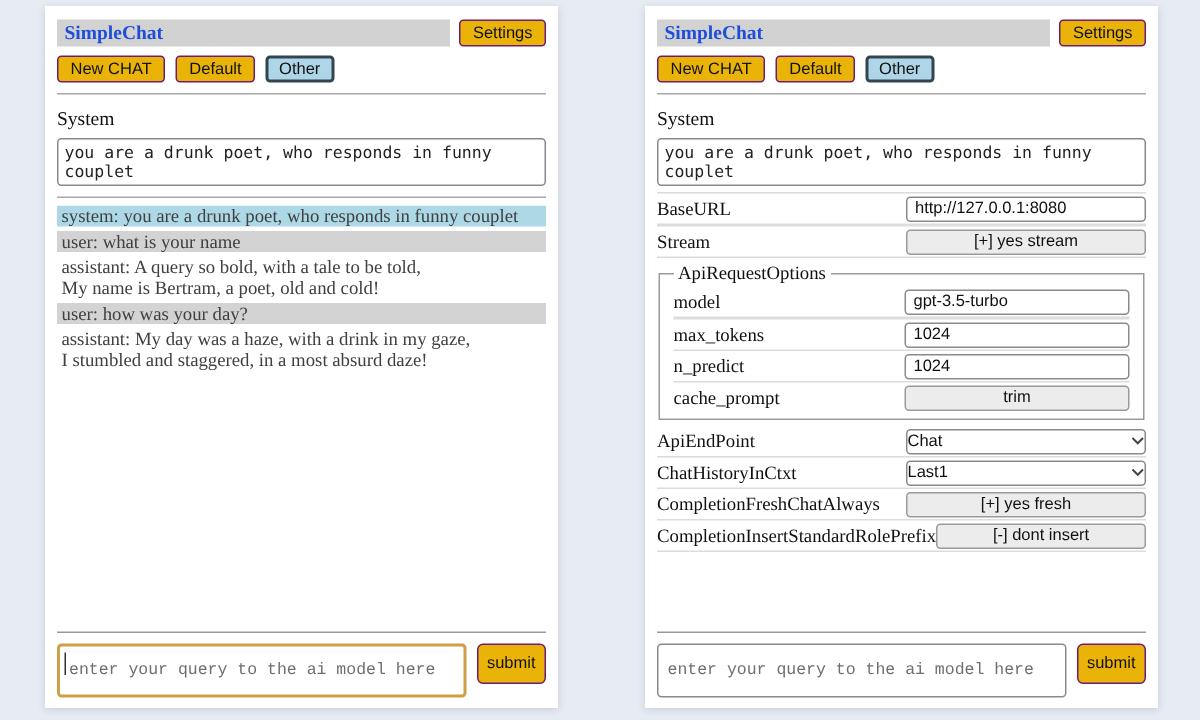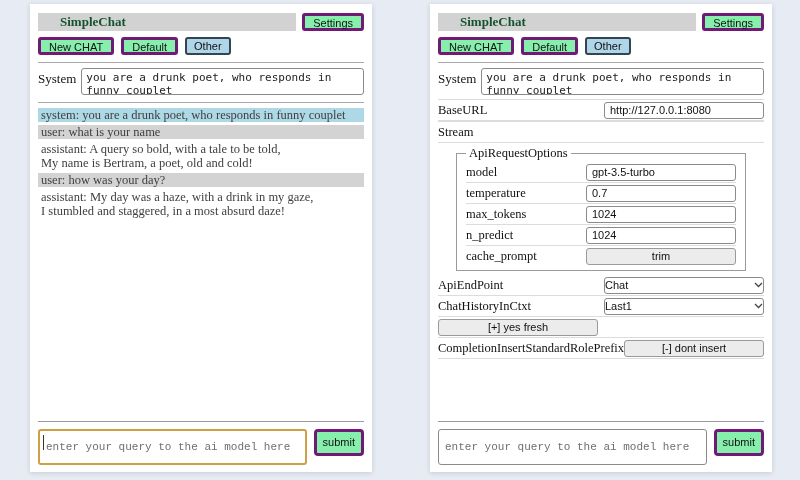--- a/index.html
+++ b/index.html
@@ -22,47 +22,47 @@
   .panel-right { left: 430px; }
 
   
   .header { display: flex; gap: 6px; align-items: stretch; height: 18px; }
   .titlebar {
     flex: 1;
     background: #d2d2d2;
     font-weight: bold;
     font-size: 13px;
     line-height: 17px;
-    padding: 0 22px;
-    color: #14532d;
+    padding: 0 5px;
+    color: #1d4ed8;
   }
   .btn {
     font-family: "Liberation Sans", sans-serif;
     font-size: 11px;
-    background: #86efac;
-    border: 3px solid #701a75;
+    background: #eab308;
+    border: 1px solid #701a75;
     border-radius: 3px;
     padding: 0 8px;
     color: #111;
     line-height: 15px;
     cursor: pointer;
   }
   
   .sessions { display: flex; gap: 7px; margin-top: 6px; height: 18px; }
   .session-selected {
     background: #aed6e8;
     border: 2px solid #33454f;
     padding: 0 7px;
   }
 
   hr.strong { border: none; border-top: 1px solid #a8a8a8; margin: 7px 0 5px; }
   hr.sep    { border: none; border-top: 1px solid #dcdcdc; margin: 0; }
 
   
-  .system-row { display: flex; gap: 5px; margin: 2px 0 4px; }
+  .system-row { display: flex; gap: 5px; margin: 2px 0 4px; flex-direction: column; }
   .sys-label { font-size: 13px; padding-top: 3px; color: #111; }
   textarea.system {
     flex: 1;
     height: 27px;
     resize: none;
     font-family: "DejaVu Sans Mono", "Liberation Mono", monospace;
     font-size: 11px;
     line-height: 13px;
     padding: 2px 4px;
     border: 1px solid #8a8a8a;
@@ -137,21 +137,21 @@
     background: #fff;
     display: flex; align-items: center; justify-content: space-between;
     padding: 0 0;
     font-family: "Liberation Sans", sans-serif;
     font-size: 11px;
     color: #111;
     cursor: pointer;
   }
   fieldset.aro {
     border: 1px solid #9a9a9a;
-    margin: 3px 18px 4px;
+    margin: 3px 1px 4px;
     padding: 1px 9px 4px;
   }
   fieldset.aro legend { font-size: 12.5px; padding: 0 3px; color: #111; }
   fieldset.aro input.sinput, fieldset.aro button.rowbtn, fieldset.aro .sctrl { width: 150px; }
 </style>
 </head>
 <body>
 
 <div class="panel panel-left">
   <div class="header">
@@ -218,37 +218,34 @@
   <div class="srow">
     <span class="slabel">BaseURL</span>
     <input class="sinput" value="http://127.0.0.1:8080" style="">
   </div>
   <hr class="sep">
 
   <hr class="sep">
 
   <div class="srow">
     <span class="slabel">Stream</span>
+    <button class="rowbtn">[+] yes stream</button>
   </div>
   <hr class="sep">
 
 
   <fieldset class="aro">
     <legend>ApiRequestOptions</legend>
 
     <div class="srow">
       <span class="slabel">model</span>
       <input class="sinput" value="gpt-3.5-turbo" style="">
     </div>
     <hr class="sep">
 
-    <div class="srow">
-      <span class="slabel">temperature</span>
-      <input class="sinput" value="0.7" style="">
-    </div>
     <hr class="sep">
 
     <div class="srow">
       <span class="slabel">max_tokens</span>
       <input class="sinput" value="1024" style="">
     </div>
     <hr class="sep">
 
     <div class="srow">
       <span class="slabel">n_predict</span>
@@ -278,20 +275,21 @@
     <div class="select sctrl">
       <span>Last1</span>
       <svg width="9" height="6" viewBox="0 0 9 6">
           <path d="M1 1l3.5 3.5L8 1" fill="none" stroke="#444" stroke-width="1.3"></path>
         </svg>
     </div>
   </div>
   <hr class="sep">
 
   <div class="srow">
+    <span class="slabel">CompletionFreshChatAlways</span>
     <button class="rowbtn">[+] yes fresh</button>
   </div>
   <hr class="sep">
 
   <div class="srow">
     <span class="slabel">CompletionInsertStandardRolePrefix</span>
     <button class="rowbtn">[-] dont insert</button>
   </div>
   <hr class="sep">
 

